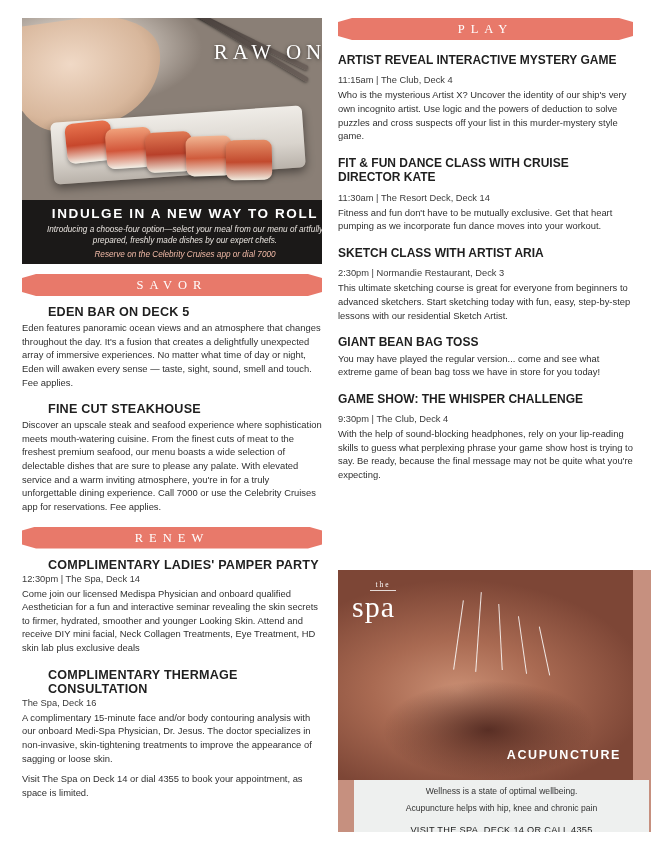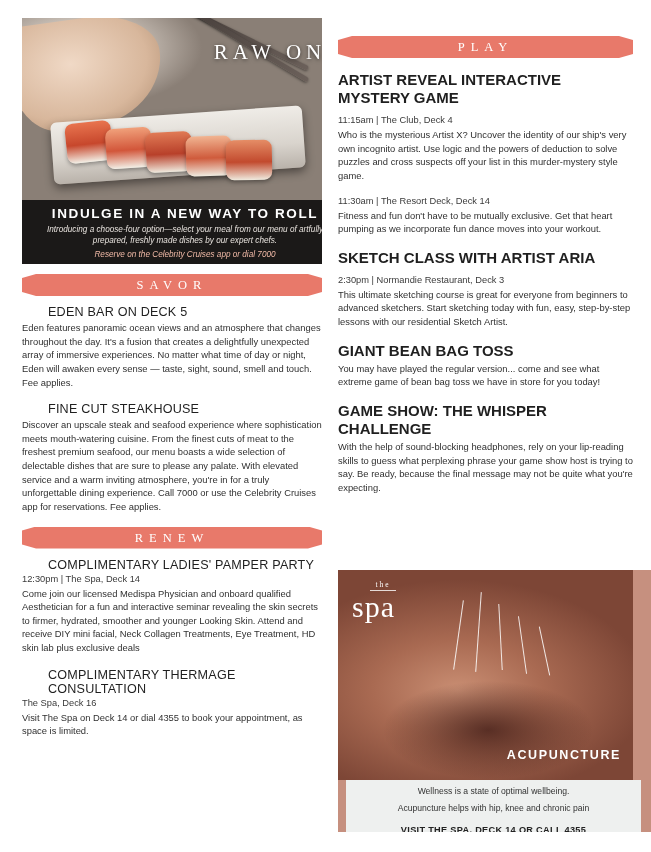--- a/index.html
+++ b/index.html
@@ -7,21 +7,21 @@
     width:651px;height:852px;
     background:#ffffff;
     font-family:"Liberation Sans", sans-serif;
     color:#2b2b2b;
     overflow:hidden;
     position:relative;
   }
   .page{position:relative;width:651px;height:852px;}
 
   .col-left{position:absolute;left:22px;top:18px;width:300px;}
-  .col-right{position:absolute;left:338px;top:36px;width:295px;}
+  .col-right{position:absolute;left:338px;top:18px;width:295px;}
 
   
   .hero{
     position:relative;width:300px;height:246px;overflow:hidden;
     background:#1d1a18;
   }
   .hero-photo{
     position:absolute;left:0;top:0;width:344px;height:182px;
     background:
       radial-gradient(ellipse 120px 60px at 60px 30px, #e8e2dc 0%, #cfc6bd 40%, #8a7f76 100%),
@@ -89,36 +89,36 @@
     position:absolute;left:0;top:0;width:100%;height:22px;
     background:#e8796a;
     clip-path:polygon(0 4px, 14px 0, calc(100% - 14px) 0, 100% 4px, 100% 18px, calc(100% - 14px) 22px, 14px 22px, 0 18px);
     z-index:0;
   }
   .sec-head span{position:relative;z-index:1;}
 
   .item{margin:0 0 13px 0;}
   .item h4{
     margin:0 0 2px 0;
-    font-size:12.6px;letter-spacing:.2px;font-weight:normal;color:#1f1f1f;
+    font-size:12.6px;letter-spacing:.2px;font-weight:bold;color:#1f1f1f;
     text-transform:uppercase;
     padding-left:26px;
   }
   .item .meta{
     margin:0 0 3px 0;font-size:9.3px;color:#3a3a3a;
   }
   .item p.body{
     margin:0;font-size:9.4px;line-height:1.45;color:#303030;
   }
   .item p.body + p.body{margin-top:7px;}
 
   
   .r-item{margin:0 0 13px 0;}
   .r-item h4{
-    margin:13px 0 2px 0;font-size:15px;font-weight:bold;color:#1f1f1f;
+    margin:13px 0 2px 0;font-size:12px;font-weight:bold;color:#1f1f1f;
     text-transform:uppercase;line-height:1.2;
   }
   .r-item .meta{margin:8px 0 3px 0;font-size:9.3px;color:#3a3a3a;}
   .r-item p.body{margin:0;font-size:9.4px;line-height:1.45;color:#303030;}
 
   
   .spa{
     position:absolute;left:338px;top:570px;width:354px;height:262px;
     background:#c6907f;overflow:hidden;
   }
@@ -138,25 +138,25 @@
     font-size:7.5px;letter-spacing:2px;text-align:center;
     border-bottom:1px solid rgba(255,255,255,.8);
     width:26px;margin:0 0 1px 18px;padding-bottom:1px;
   }
   .spa-logo .word{font-size:30px;letter-spacing:1px;line-height:1;}
   .spa-acu{
     position:absolute;right:12px;top:178px;color:#ffffff;
     font-size:12.5px;letter-spacing:1.6px;font-weight:bold;
   }
   .spa-band{
-    position:absolute;left:8px;top:210px;width:295px;height:52px;
+    position:absolute;left:16px;top:210px;width:295px;height:52px;
     background:#eef0ef;text-align:center;
   }
   .spa-band p{margin:0;padding-top:5px;font-size:8.6px;color:#333;line-height:1.45;}
-  .spa-band .cta{margin-top:4px;font-size:9.2px;font-weight:bold;color:#222;letter-spacing:.3px;}
+  .spa-band .cta{margin-top:4px;font-size:9.2px;font-weight:normal;color:#222;letter-spacing:.3px;}
 </style>
 </head>
 <body>
 
 <div class="page">
 
   <div class="col-left">
 
     <div class="hero">
       <div class="hero-photo">
@@ -200,56 +200,59 @@
 
     <div class="item">
       <h4>COMPLIMENTARY LADIES' PAMPER PARTY</h4>
       <p class="meta">12:30pm | The Spa, Deck 14</p>
       <p class="body">Come join our licensed Medispa Physician and onboard qualified Aesthetician for a fun and interactive seminar revealing the skin secrets to firmer, hydrated, smoother and younger Looking Skin. Attend and receive DIY mini facial, Neck Collagen Treatments, Eye Treatment, HD skin lab plus exclusive deals</p>
     </div>
 
     <div class="item">
       <h4>COMPLIMENTARY THERMAGE CONSULTATION</h4>
       <p class="meta">The Spa, Deck 16</p>
+      <p class="body">A complimentary 15-minute face and/or body contouring analysis with our onboard Medi-Spa Physician, Dr. Jesus. The doctor specializes in non-invasive, skin-tightening treatments to improve the appearance of sagging or loose skin.</p>
       <p class="body">Visit The Spa on Deck 14 or dial 4355 to book your appointment, as space is limited.</p>
     </div>
 
   </div>
 
   <div class="col-right">
 
     <div class="sec-head" style="margin-top:0;">
       <div class="ribbon"></div>
       <span>PLAY</span>
     </div>
 
     <div class="r-item">
       <h4>ARTIST REVEAL INTERACTIVE MYSTERY GAME</h4>
       <p class="meta">11:15am | The Club, Deck 4</p>
       <p class="body">Who is the mysterious Artist X? Uncover the identity of our ship's very own incognito artist. Use logic and the powers of deduction to solve puzzles and cross suspects off your list in this murder-mystery style game.</p>
     </div>
 
     <div class="r-item">
+      <h4>FIT &amp; FUN DANCE CLASS WITH CRUISE DIRECTOR KATE</h4>
       <p class="meta">11:30am | The Resort Deck, Deck 14</p>
       <p class="body">Fitness and fun don't have to be mutually exclusive. Get that heart pumping as we incorporate fun dance moves into your workout.</p>
     </div>
 
     <div class="r-item">
       <h4>SKETCH CLASS WITH ARTIST ARIA</h4>
       <p class="meta">2:30pm | Normandie Restaurant, Deck 3</p>
       <p class="body">This ultimate sketching course is great for everyone from beginners to advanced sketchers. Start sketching today with fun, easy, step-by-step lessons with our residential Sketch Artist.</p>
     </div>
 
     <div class="r-item">
       <h4>GIANT BEAN BAG TOSS</h4>
       <p class="body">You may have played the regular version... come and see what extreme game of bean bag toss we have in store for you today!</p>
     </div>
 
     <div class="r-item">
       <h4>GAME SHOW: THE WHISPER CHALLENGE</h4>
+      <p class="meta">9:30pm | The Club, Deck 4</p>
       <p class="body">With the help of sound-blocking headphones, rely on your lip-reading skills to guess what perplexing phrase your game show host is trying to say. Be ready, because the final message may not be quite what you're expecting.</p>
     </div>
 
   </div>
 
   <div class="spa">
     <div class="spa-photo">
       <div class="needle" style="left:120px;top:30px;height:70px;transform:rotate(8deg);"></div>
       <div class="needle" style="left:140px;top:22px;height:80px;transform:rotate(4deg);"></div>
       <div class="needle" style="left:162px;top:34px;height:66px;transform:rotate(-3deg);"></div>

